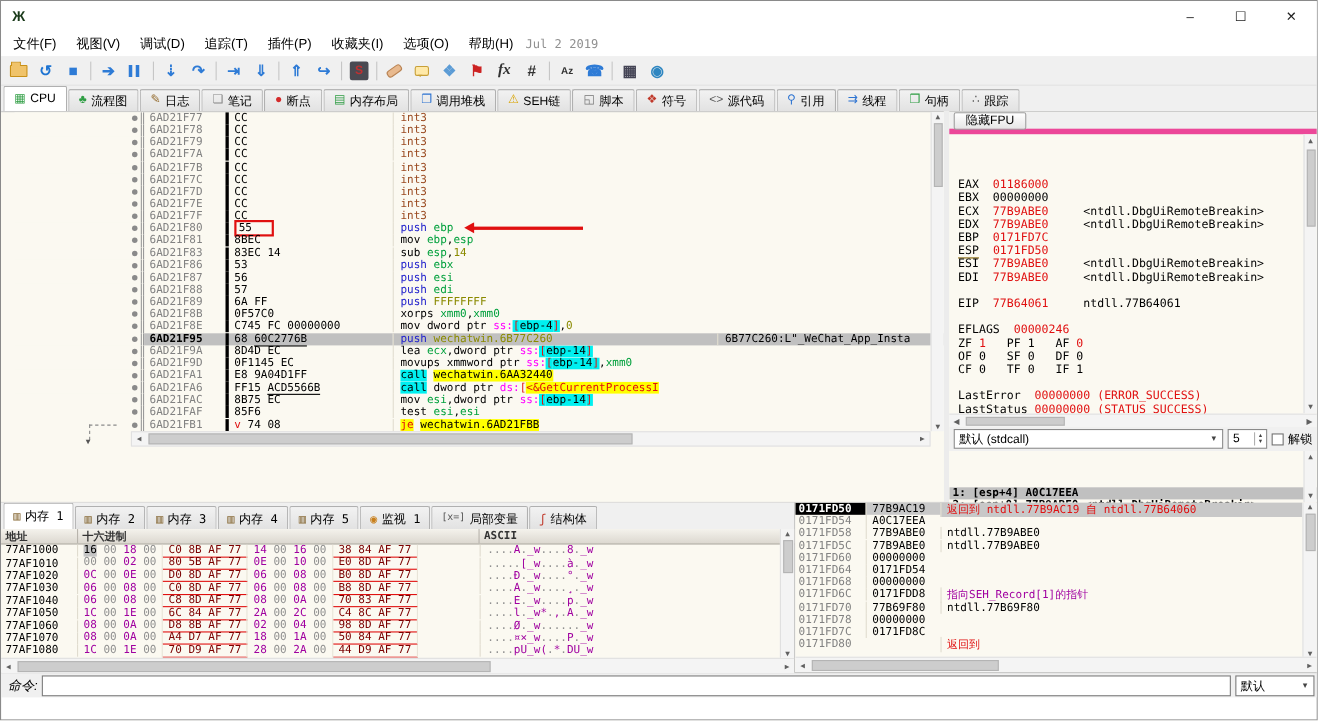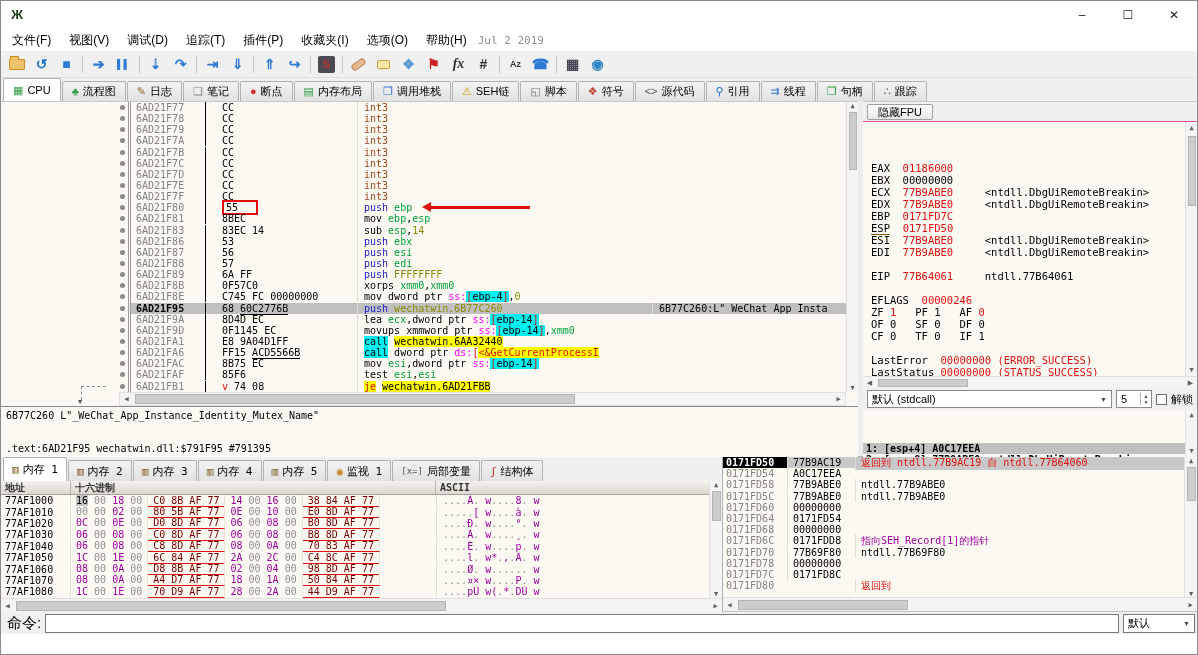--- a/index.html
+++ b/index.html
@@ -39,21 +39,21 @@
   
   .main{height:355px;display:flex;flex:none;position:relative;background:#FBF9F1;}
   .mono{font-family:"DejaVu Sans Mono",monospace;}
 
   .disasm-pane{width:857px;flex:none;position:relative;background:#FBF9F1;border-top:1px solid #c8c8c8;}
   .d-rows{position:absolute;left:12px;top:0;width:845px;height:290px;overflow:hidden;}
   .d-row{display:flex;height:11.15px;align-items:center;font-size:10px;line-height:11px;white-space:pre;}
   .d-gut{width:118px;flex:none;height:100%;display:flex;align-items:center;justify-content:flex-end;padding-right:3px;border-right:3px double #9a9a9a;background:#FBF9F1;}
   .d-dot{width:5px;height:5px;border-radius:50%;background:#8a8a8a;}
   .d-addr{width:74px;flex:none;padding-left:5px;color:#828282;}
-  .d-bytes{width:152px;flex:none;padding-left:16px;border-left:1px solid #000000;color:#000;}
+  .d-bytes{width:152px;flex:none;padding-left:5px;border-left:3px solid #000000;color:#000;}
   .d-ins{width:295px;flex:none;padding-left:6px;border-left:1px solid #e0dccf;display:flex;align-items:center;white-space:pre;overflow:hidden;}
   .d-cm{flex:1;padding-left:6px;border-left:1px solid #e0dccf;overflow:hidden;white-space:pre;}
   .d-row.sel .d-addr{color:#000;font-weight:bold;}
   .d-row.sel .d-addr,.d-row.sel .d-bytes,.d-row.sel .d-ins,.d-row.sel .d-cm{background:#c0c0c0;}
   .bpbox{display:inline-block;border:2px solid #e01010;padding:0 18px 0 2px;margin:-3px 0;}
   .red-arrow{display:inline-block;position:relative;width:104px;height:3px;background:#e01010;margin-left:14px;flex:none;}
   .red-arrow:before{content:"";position:absolute;left:-9px;top:-4px;border:5.5px solid transparent;border-right:9px solid #e01010;}
   .jl-h{position:absolute;border-top:1px dashed #8a8a8a;}
   .jl-v{position:absolute;border-left:1px dashed #8a8a8a;}
   .jl-a{position:absolute;font-size:7px;color:#555;}
@@ -70,21 +70,21 @@
   .sb-thumb{background:#cdcdcd;border:1px solid #b4b4b4;}
   .sb-ar{font-size:7px;color:#606060;width:13px;text-align:center;flex:none;}
   .d-vscroll{position:absolute;right:0;top:0;width:12px;height:290px;background:#f4f4f4;border-left:1px solid #e0e0e0;display:flex;flex-direction:column;align-items:center;}
   .infobox{position:absolute;left:0;top:304px;width:857px;height:51px;border-top:1px solid #8a8a8a;background:#FBF9F1;
     font-size:10px;display:flex;flex-direction:column;justify-content:space-between;padding:3px 5px;}
 
   .splitter-v{width:5px;flex:none;background:#ececec;}
 
   
   .reg-pane{flex:1;display:flex;flex-direction:column;background:#FBF9F1;border-top:1px solid #c8c8c8;position:relative;}
-  .fpu-strip{height:20px;background:#f0f0f0;border-bottom:1px solid #ec4899;display:flex;align-items:center;padding-left:4px;flex:none;}
+  .fpu-strip{height:20px;background:#f0f0f0;border-bottom:5px solid #ec4899;display:flex;align-items:center;padding-left:4px;flex:none;}
   .fpu-btn{font-size:11px;padding:0 10px;height:16px;line-height:15px;background:linear-gradient(#fff,#e6e6e6);border:1px solid #a0a0a0;border-radius:2px;}
   .reg-lines{height:254px;overflow:hidden;padding:4px 0 0 8px;font-size:10.5px;line-height:12px;white-space:pre;position:relative;flex:none;}
   .reg-line{height:12px;}
   .u-esp{border-bottom:1px solid #806000;}
   .reg-vscroll{position:absolute;right:0;top:0;width:12px;height:254px;background:#f4f4f4;border-left:1px solid #e0e0e0;display:flex;flex-direction:column;align-items:center;}
   .reg-hscroll{height:12px;background:#f4f4f4;border-top:1px solid #e0e0e0;display:flex;align-items:center;flex:none;}
   .conv-row{height:22px;background:#f0f0f0;display:flex;align-items:center;padding:1px 4px;gap:4px;flex:none;font-size:11px;}
   .conv-select{flex:1;height:18px;background:#fff;border:1px solid #8a8a8a;display:flex;align-items:center;padding:0 4px;justify-content:space-between;}
   .spinner{width:36px;height:18px;background:#fff;border:1px solid #8a8a8a;display:flex;align-items:center;}
   .spin-btns{margin-left:auto;display:flex;flex-direction:column;font-size:5px;color:#444;border-left:1px solid #b0b0b0;width:11px;text-align:center;}
@@ -120,21 +120,21 @@
   .st-addr{width:64px;flex:none;padding-left:3px;color:#828282;}
   .st-addr.csp{background:#000;color:#fff;font-weight:bold;}
   .st-val{width:68px;flex:none;padding-left:5px;border-left:1px solid #e0dccf;color:#000;}
   .st-cm{flex:1;padding-left:5px;border-left:1px solid #e0dccf;overflow:hidden;}
   .st-row.ret .st-val,.st-row.ret .st-cm{background:#c8c8c8;}
   .stack-vscroll{position:absolute;right:0;top:0;width:13px;height:141px;background:#f4f4f4;border-left:1px solid #e0e0e0;display:flex;flex-direction:column;align-items:center;}
   .stack-hscroll{position:absolute;left:0;bottom:0;right:0;height:14px;background:#f4f4f4;border-top:1px solid #e0e0e0;display:flex;align-items:center;}
 
   
   .cmdrow{height:23px;background:#f0f0f0;display:flex;align-items:center;padding:0 2px;flex:none;border-top:1px solid #c0c0c0;}
-  .cmd-label{font-size:15px;padding:0 4px;}
+  .cmd-label{font-size:12px;padding:0 4px;font-style:italic;}
   .cmd-input{flex:1;height:19px;background:#fff;border:1px solid #7a7a7a;}
   .cmd-select{width:72px;height:19px;background:#fff;border:1px solid #7a7a7a;margin-left:4px;display:flex;align-items:center;justify-content:space-between;padding:0 4px;font-size:11px;}
   .statusbar{height:22px;background:#f0f0f0;display:flex;align-items:stretch;font-size:11px;flex:none;border-top:1px solid #c8c8c8;}
   .st-chip{background:#ffff00;color:#e01010;font-weight:bold;display:flex;align-items:center;justify-content:center;width:76px;flex:none;border:1px solid #c8c800;margin:1px;}
   .st-msg{display:flex;align-items:center;padding:0 8px;border:1px solid #d0d0d0;margin:1px;width:420px;flex:none;background:#f0f0f0;box-shadow:inset 1px 1px 1px #ddd;}
   .st-fill{flex:1;border:1px solid #d8d8d8;margin:1px;box-shadow:inset 1px 1px 1px #ddd;}
   .st-time{display:flex;align-items:center;padding:0 10px;border:1px solid #d0d0d0;margin:1px;flex:none;box-shadow:inset 1px 1px 1px #ddd;}
 </style>
 </head>
 <body>
@@ -331,24 +331,20 @@
       <div class="d-hscroll">
         <span class="sb-ar">◀</span>
         <div class="sb-thumb" style="width:440px;height:10px;margin-left:2px"></div>
         <span class="sb-ar" style="margin-left:auto">▶</span>
       </div>
       <div class="d-vscroll">
         <span class="sb-ar">▲</span>
         <div class="sb-thumb" style="width:8px;height:58px;margin-top:2px"></div>
         <span class="sb-ar" style="margin-top:auto">▼</span>
       </div>
-      <div class="infobox">
-        <div>6B77C260 L"_WeChat_App_Instance_Identity_Mutex_Name"</div>
-        <div>.text:6AD21F95 wechatwin.dll:$791F95 #791395</div>
-      </div>
     </div>
     <div class="splitter-v"></div>
 
     <div class="reg-pane">
       <div class="fpu-strip">
         <span class="fpu-btn">隐藏FPU</span>
       </div>
       <div class="reg-lines mono" id="reg-lines">
         <div class="reg-vscroll">
           <span class="sb-ar">▲</span>

